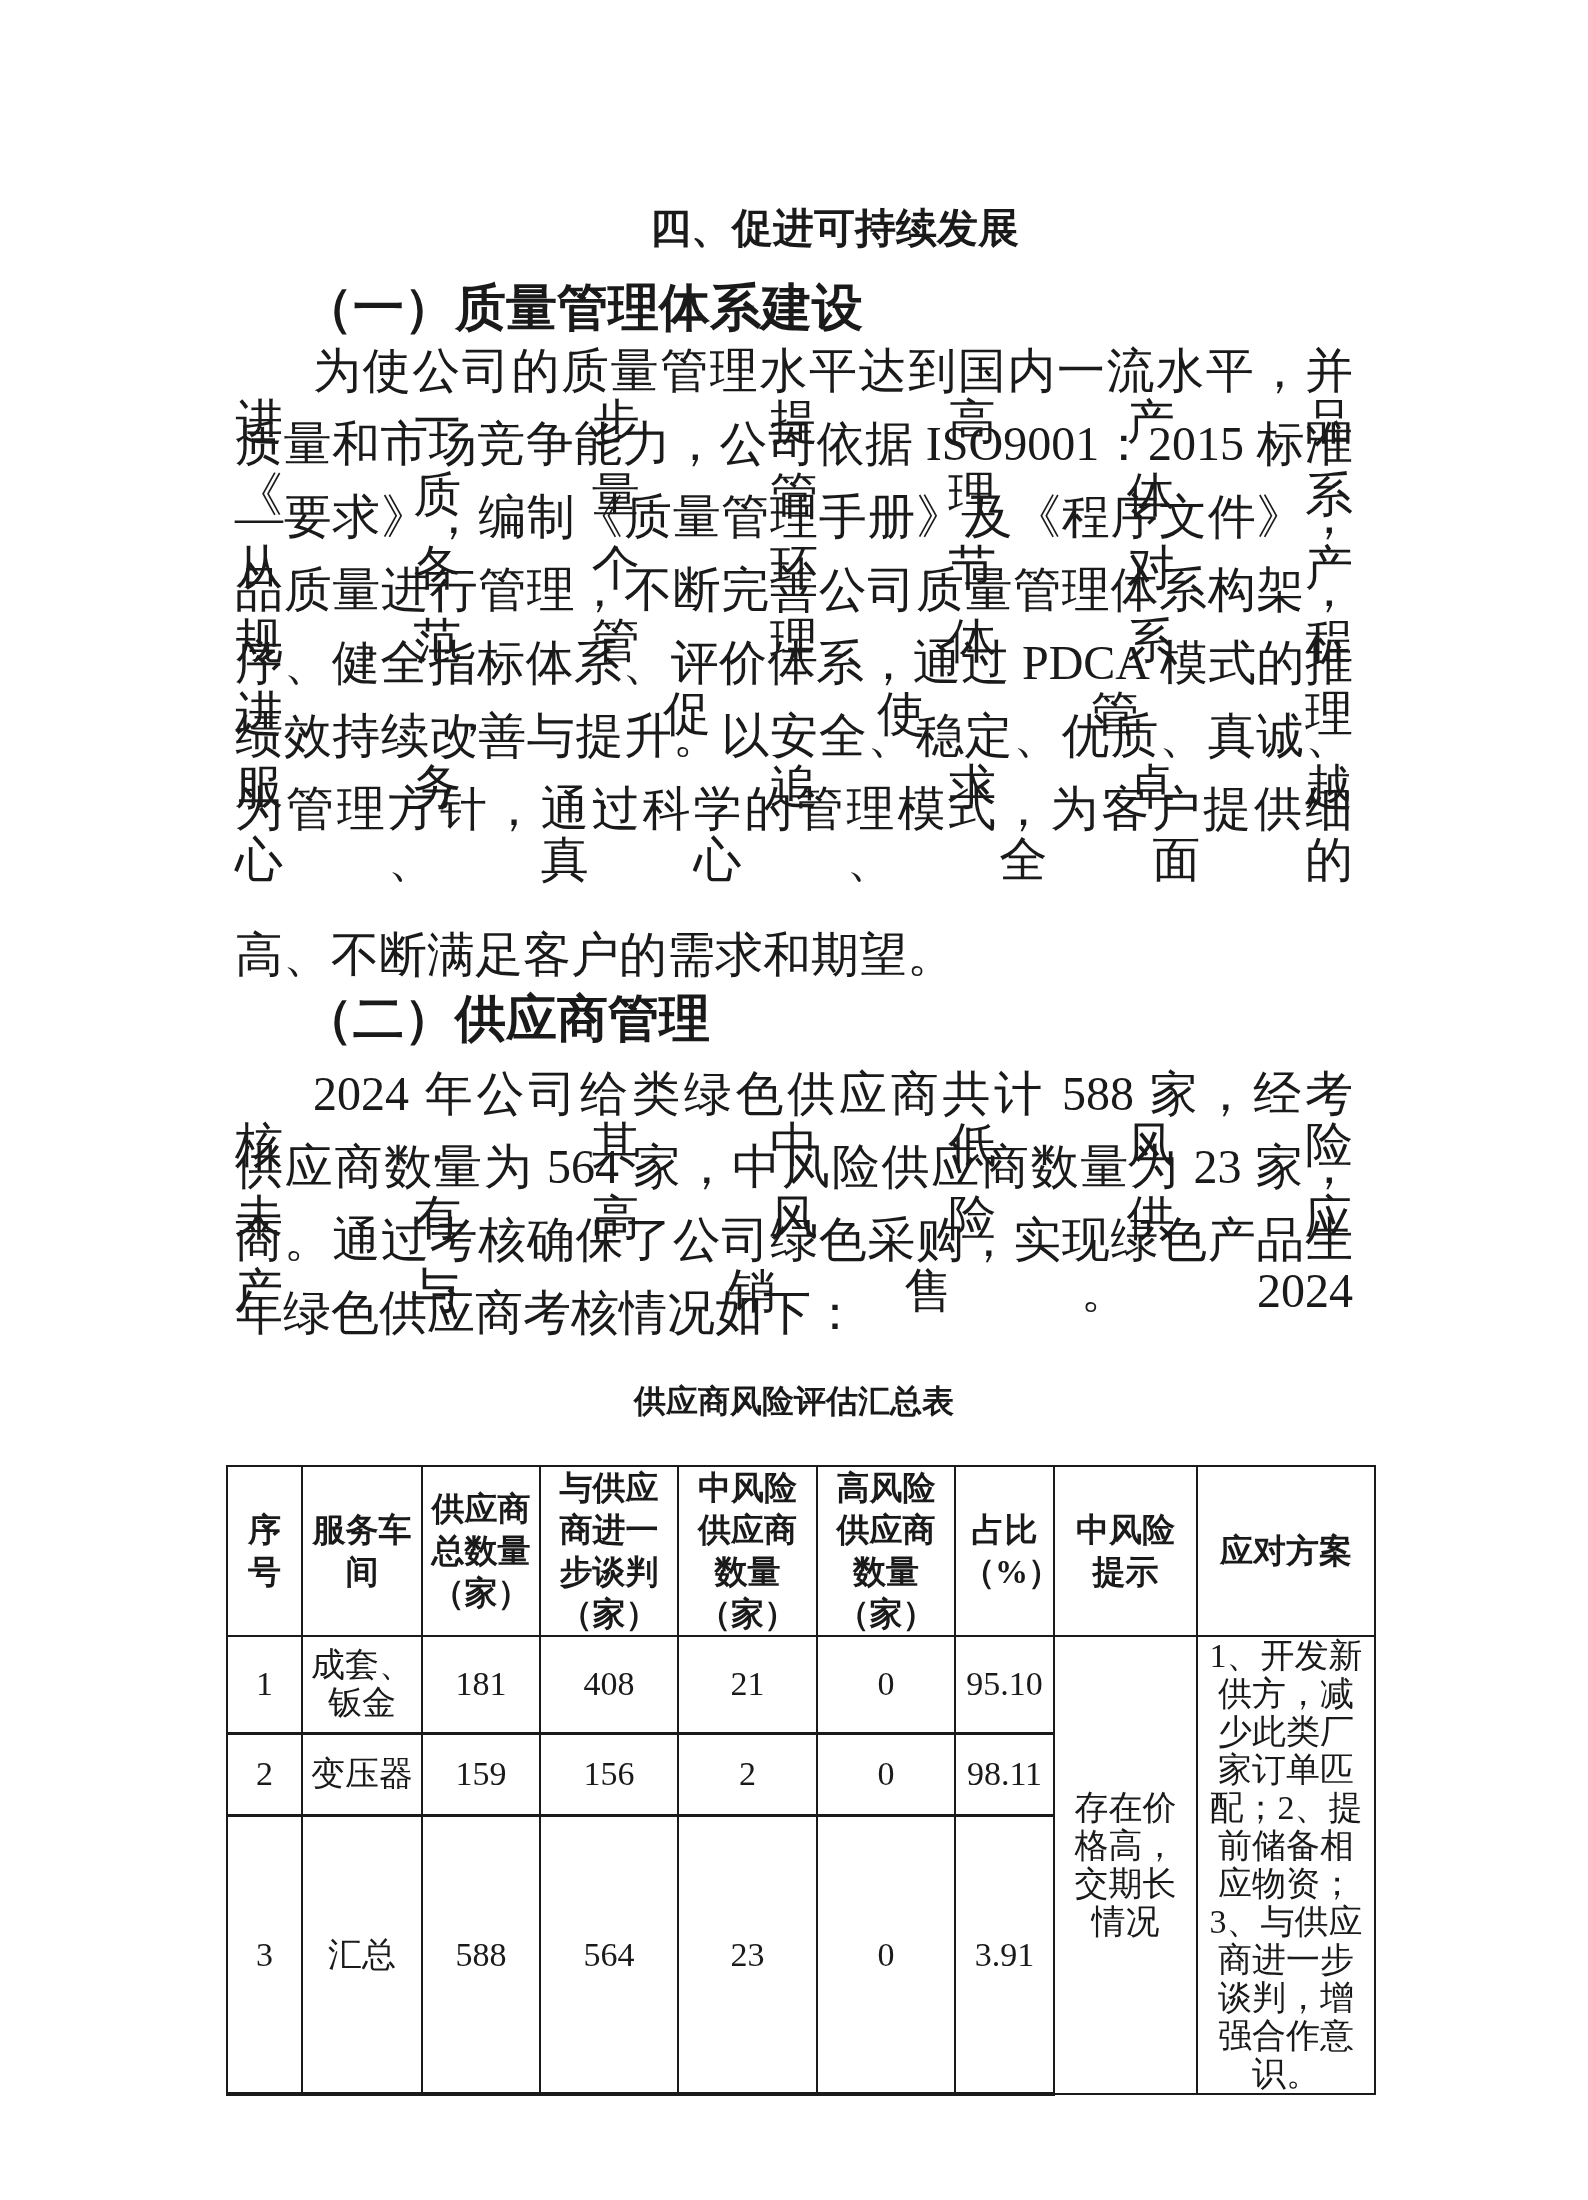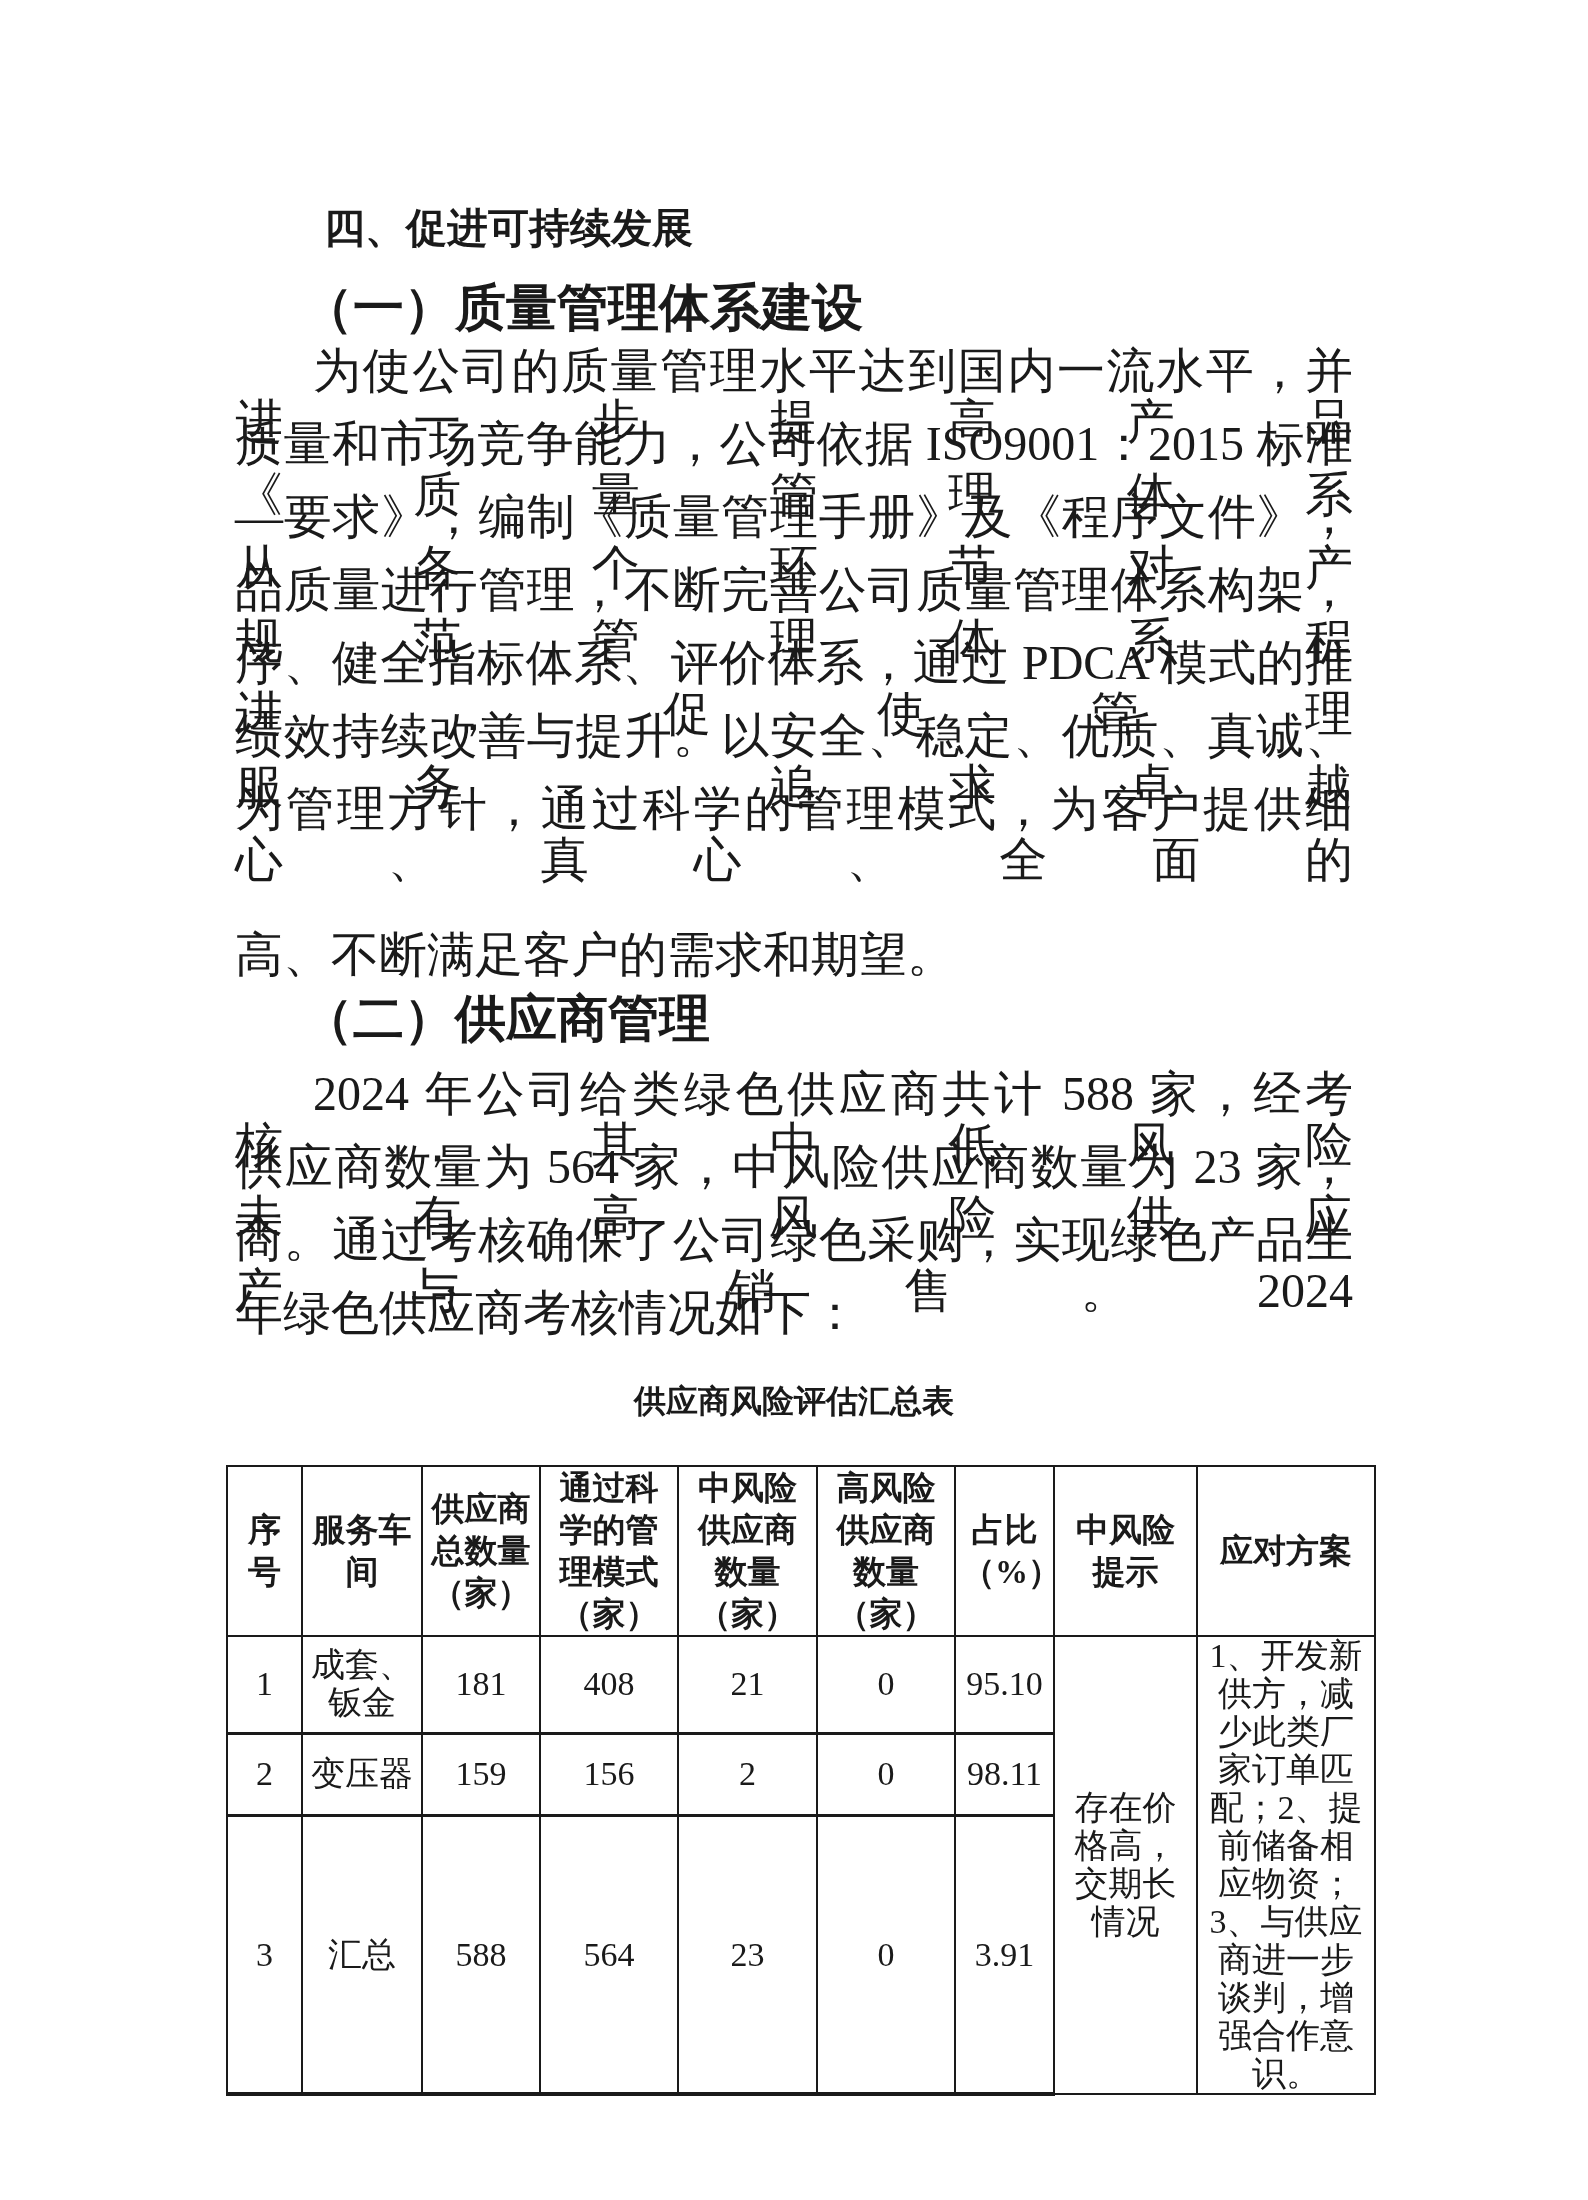--- a/index.html
+++ b/index.html
@@ -6,24 +6,24 @@
   .page{
     position:relative;
     width:1588px;height:2200px;
     background:#ffffff;
     color:#1a1a1a;
     font-family:"Liberation Serif","DejaVu Serif",serif;
     overflow:hidden;
   }
   .abs{position:absolute;}
   .heading-hei{
-    left:247px;width:1118px;
+    left:237px;width:1118px;
     font-family:"Liberation Sans","DejaVu Sans",sans-serif;
     font-weight:bold;font-size:41px;line-height:48px;
-    text-indent:77px;white-space:nowrap;
+    text-indent:77px;white-space:nowrap;text-align:center;
   }
   .heading-kai{
     left:235px;width:1118px;
     font-weight:bold;font-size:51px;line-height:48px;
     text-indent:67px;white-space:nowrap;
   }
   .pline{
     left:235px;width:1118px;
     font-size:48px;line-height:51px;
     text-align:justify;text-align-last:justify;
@@ -101,21 +101,21 @@
         <col style="width:138px">
       <col style="width:99px">
         <col style="width:143px">
         <col style="width:178px">
     </colgroup>
     <tbody>
         <tr class="hdr">
       <th>序号</th>
       <th>服务车间</th>
       <th>供应商总数量（家）</th>
-      <th>通过科学的管理模式（家）</th>
+      <th>与供应商进一步谈判（家）</th>
       <th>中风险供应商数量（家）</th>
       <th>高风险供应商数量（家）</th>
       <th>占比（%）</th>
       <th>中风险提示</th>
       <th>应对方案</th>
     </tr>
     <tr class="r1">
       <td>1</td>
       <td class="wrap2">成套、钣金</td>
       <td>181</td>

